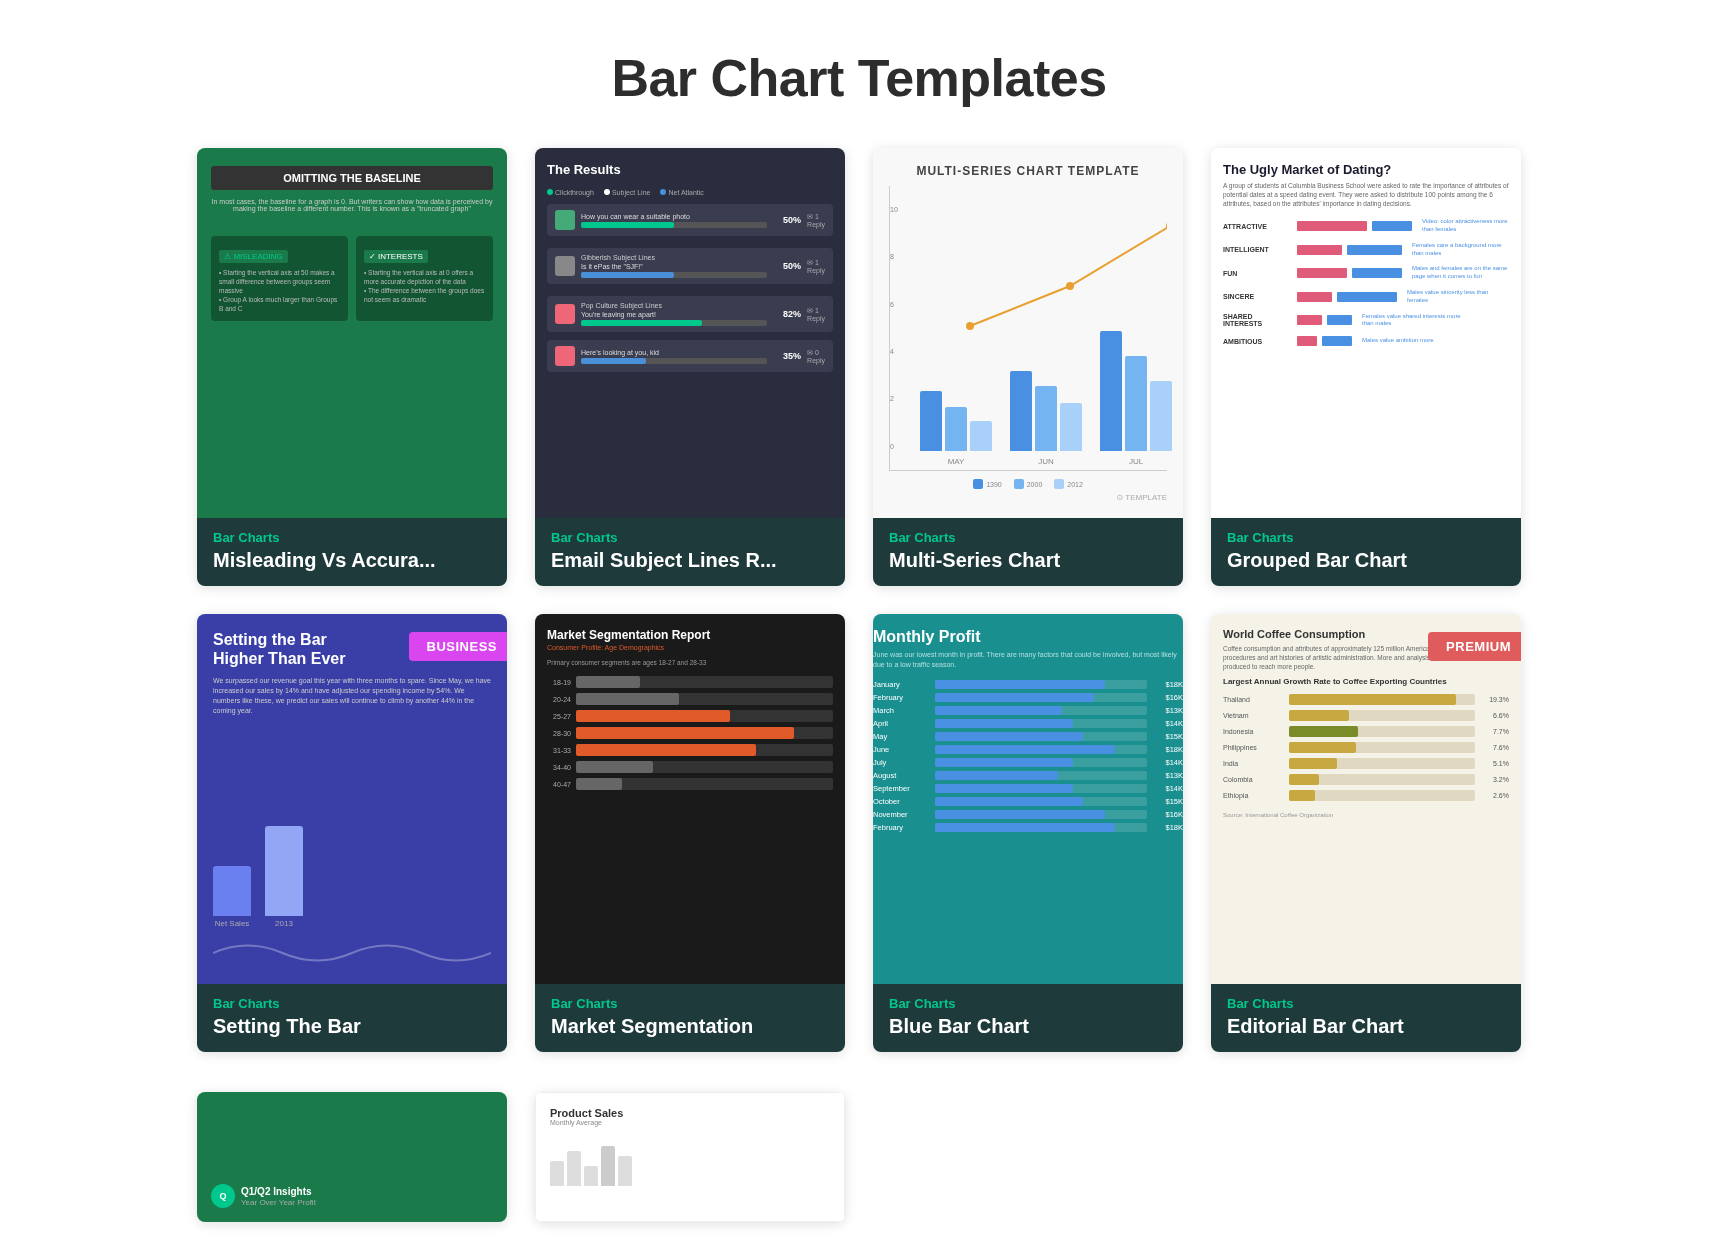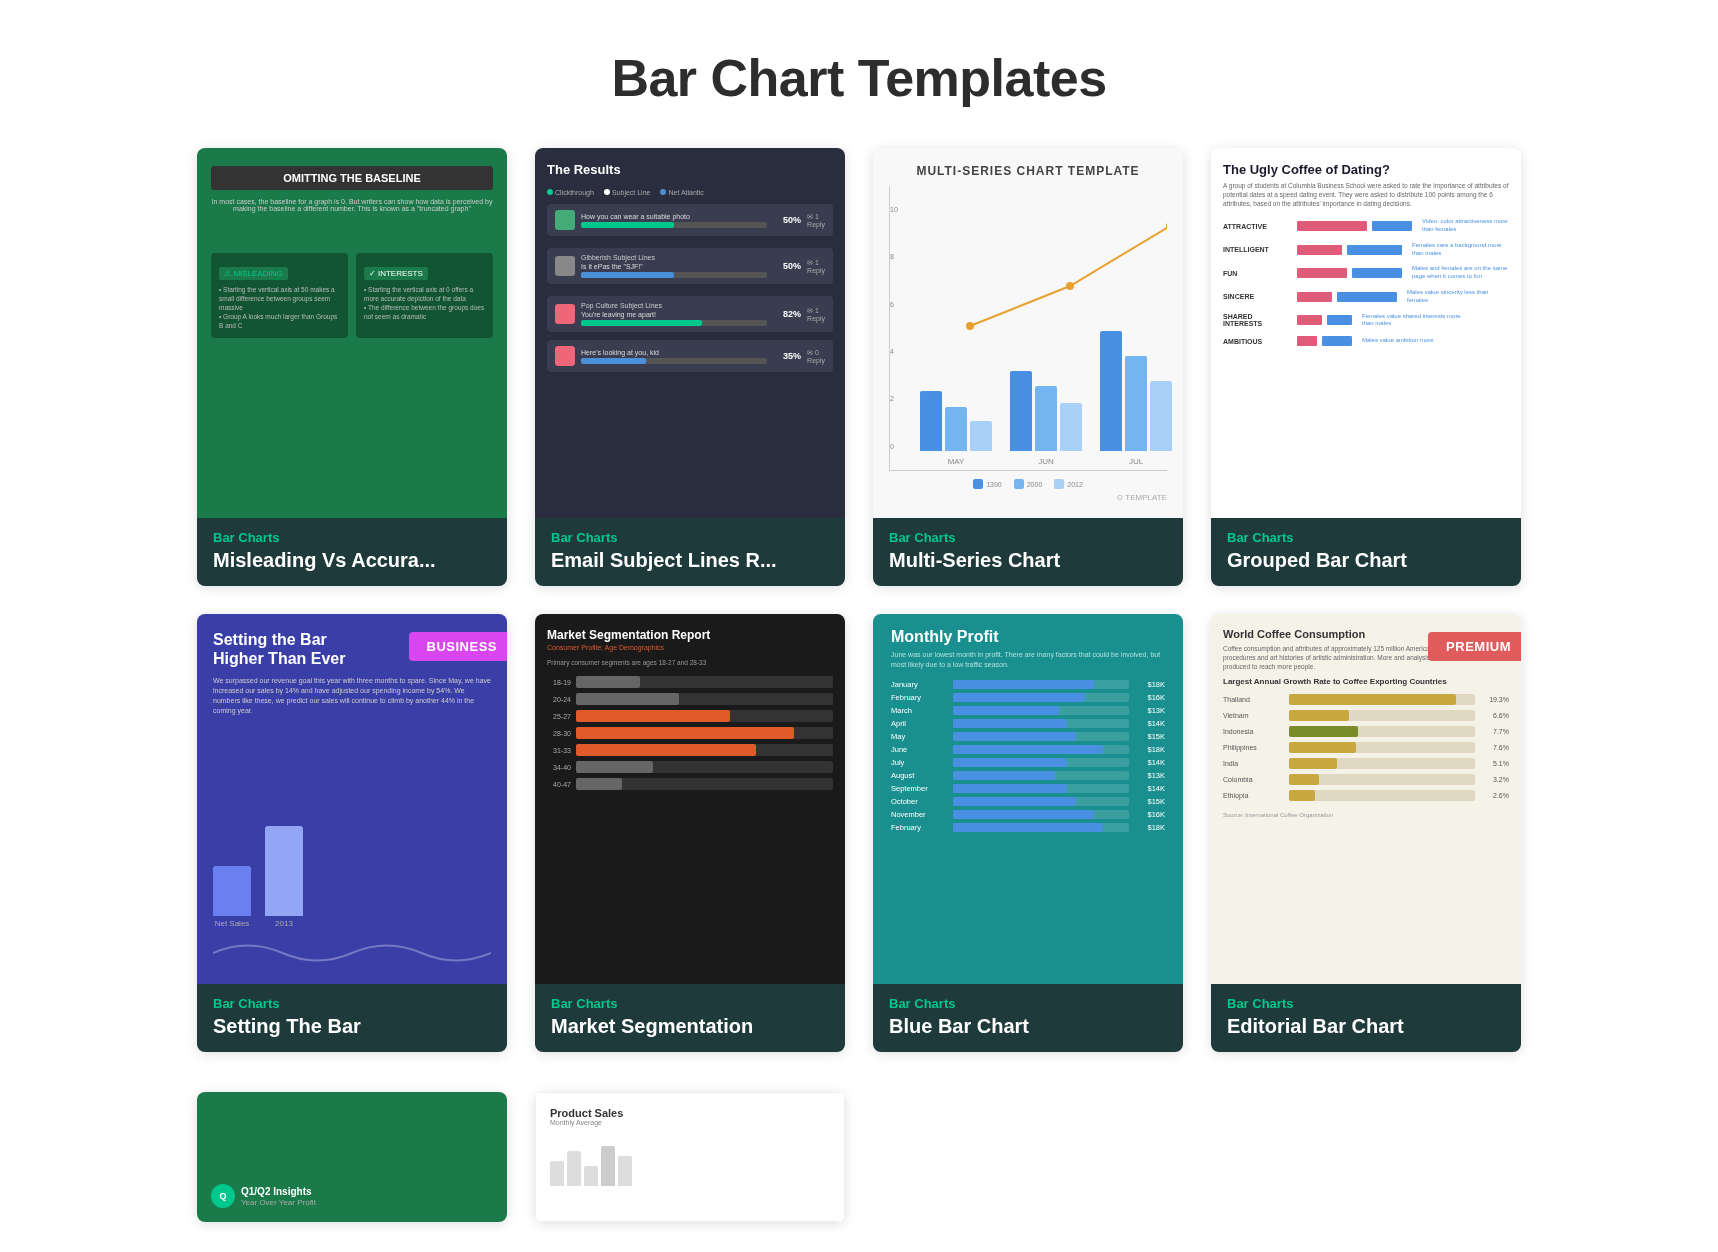--- a/index.html
+++ b/index.html
@@ -291,21 +291,21 @@
     .market-y-label { font-size: 7px; color: #aaa; width: 24px; text-align: right; flex-shrink: 0; }
     .market-bar-bg { height: 12px; background: #333; border-radius: 2px; flex: 1; }
     .market-bar-fill { height: 12px; border-radius: 2px; }
     .bar-orange { background: #e05a2a; }
     .bar-gray2 { background: #666; }
 
     
     .thumb-monthly {
       background: #1a8f8f;
       height: 100%;
-      padding: 14px 18px;
+      padding: 14px 0;
       display: flex;
       flex-direction: column;
     }
     .monthly-title { font-size: 16px; font-weight: 800; color: #fff; margin-bottom: 4px; }
     .monthly-sub { font-size: 7px; color: #b0e0e0; margin-bottom: 10px; line-height: 1.4; }
     .monthly-row { display: flex; align-items: center; gap: 6px; margin-bottom: 4px; }
     .monthly-label { font-size: 7.5px; color: #fff; width: 56px; flex-shrink: 0; }
     .monthly-bar-bg { flex: 1; height: 9px; background: rgba(255,255,255,0.15); border-radius: 2px; }
     .monthly-bar-fill { height: 9px; background: #4a90e2; border-radius: 2px; }
     .monthly-value { font-size: 7.5px; color: #fff; width: 30px; text-align: right; }
@@ -367,21 +367,21 @@
 
 <div class="page-title">Bar Chart Templates</div>
 
 <div class="grid-container">
 
   <div class="card">
     <div class="card-thumb">
       <div class="thumb-misleading">
         <div class="title-bar">OMITTING THE BASELINE</div>
         <div class="sub-text">In most cases, the baseline for a graph is 0. But writers can show how data is perceived by making the baseline a different number. This is known as a "truncated graph"</div>
-        <div style="margin-top:29px;width:100%;">
+        <div style="margin-top:12px;width:100%;">
           <div style="display:flex;gap:8px;width:100%;">
             <div style="flex:1;background:rgba(0,0,0,0.3);border-radius:4px;padding:8px;">
               <div class="misleading-tag">⚠ MISLEADING</div>
               <div style="font-size:6.5px;color:#bbb;margin-top:5px;line-height:1.4;">• Starting the vertical axis at 50 makes a small difference between groups seem massive<br>• Group A looks much larger than Groups B and C</div>
             </div>
             <div style="flex:1;background:rgba(0,0,0,0.3);border-radius:4px;padding:8px;">
               <div class="misleading-tag" style="background:#1a7a4a;color:#fff;">✓ INTERESTS</div>
               <div style="font-size:6.5px;color:#bbb;margin-top:5px;line-height:1.4;">• Starting the vertical axis at 0 offers a more accurate depiction of the data<br>• The difference between the groups does not seem as dramatic</div>
             </div>
           </div>
@@ -528,21 +528,21 @@
     </div>
     <div class="card-footer">
       <div class="card-category">Bar Charts</div>
       <div class="card-name">Multi-Series Chart</div>
     </div>
   </div>
 
   <div class="card">
     <div class="card-thumb">
       <div class="thumb-dating">
-        <div class="dating-title">The Ugly Coffee of Dating?</div>
+        <div class="dating-title">The Ugly Market of Dating?</div>
         <div class="dating-sub">A group of students at Columbia Business School were asked to rate the importance of attributes of potential dates at a speed dating event. They were asked to distribute 100 points among the 6 attributes, based on the attributes' importance in dating decisions.</div>
         <div class="dating-row">
           <div class="dating-attr">ATTRACTIVE</div>
           <div class="dating-bars">
             <div class="dating-bar bar-pink" style="width:70px;"></div>
             <div class="dating-bar bar-blue2" style="width:40px;margin-left:3px;"></div>
           </div>
           <div class="dating-note">Video: color attractiveness more than females</div>
         </div>
         <div class="dating-row">

